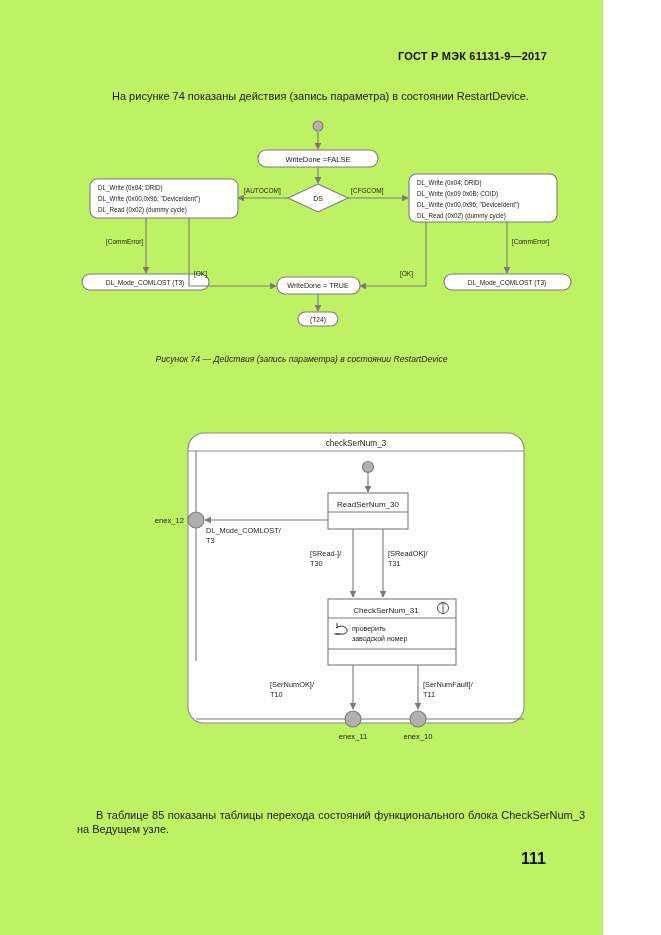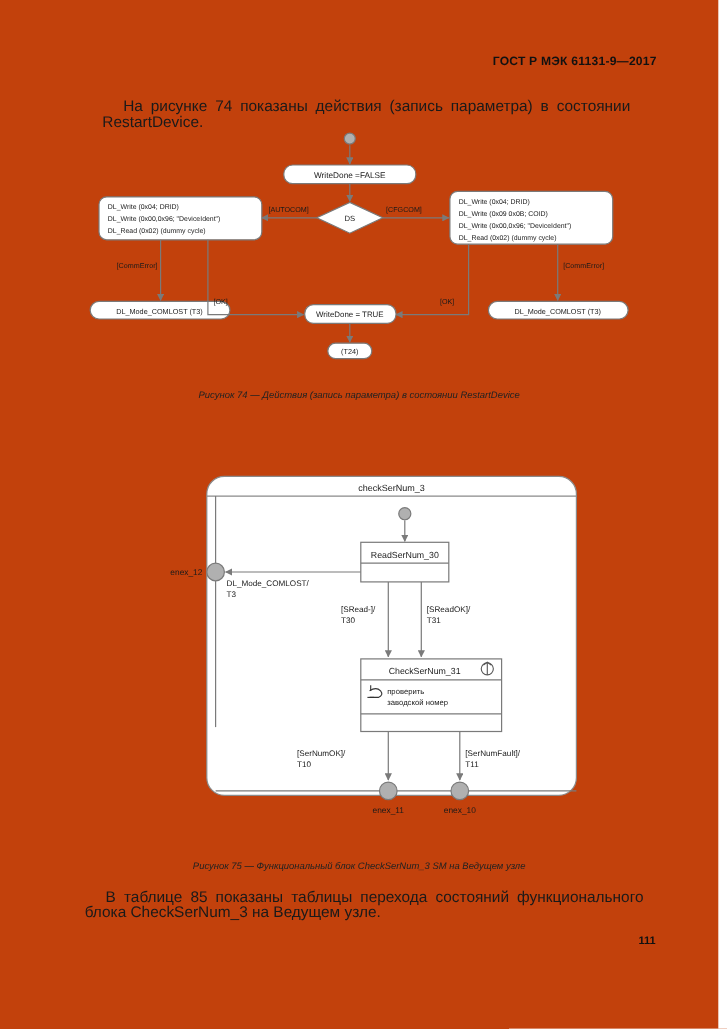--- a/index.html
+++ b/index.html
@@ -11,57 +11,57 @@
     width: 661px;
     height: 935px;
     position: relative;
     font-family: "Liberation Sans", sans-serif;
     color: #1a1a1a;
     overflow: hidden;
   }
   .page {
     position: absolute;
     inset: 0;
-    width: 653px;
+    width: 603px;
     height: 935px;
-    background: #c2410c;
+    background: #bef264;
   }
   
   .header-std {
     position: absolute;
     top: 50px;
     right: 56px;
     font-size: 11px;
     font-weight: bold;
     letter-spacing: 0.2px;
     color: #111;
   }
   
   .para {
     position: absolute;
-    font-size: 14px;
+    font-size: 11px;
     line-height: 14px;
     color: #1a1a1a;
     text-align: justify;
   }
   .indent { text-indent: 19px; }
   .caption {
     position: absolute;
     font-size: 8.6px;
     color: #222;
     text-align: center;
     width: 100%;
     left: 0;
     font-style: italic;
   }
   .pageno {
     position: absolute;
     right: 57px;
     top: 850px;
-    font-size: 10px;
+    font-size: 16px;
     font-weight: bold;
     color: #111;
   }
   
   .fig {
     position: absolute;
   }
   .fig svg { display: block; }
   
 </style>
@@ -232,19 +232,18 @@
 
         <text x="130" y="258" font-size="7.4">[SerNumOK]/</text>
         <text x="130" y="268" font-size="7.4">T10</text>
 
         <text x="283" y="258" font-size="7.4">[SerNumFault]/</text>
         <text x="283" y="268" font-size="7.4">T11</text>
       </g>
     </svg>
   </div>
 
-  <div class="caption" style="top:782px;">Рисунок 75 — Функциональный блок CheckSerNum_3 SM на Ведущем узле</div>
 
   <div class="para indent" style="top:808px; left:77px; width:508px;">В таблице 85 показаны таблицы перехода состояний функционального блока CheckSerNum_3 на Ведущем узле.</div>
 
   <div class="pageno">111</div>
 
 </div>
 
 </body></html>

